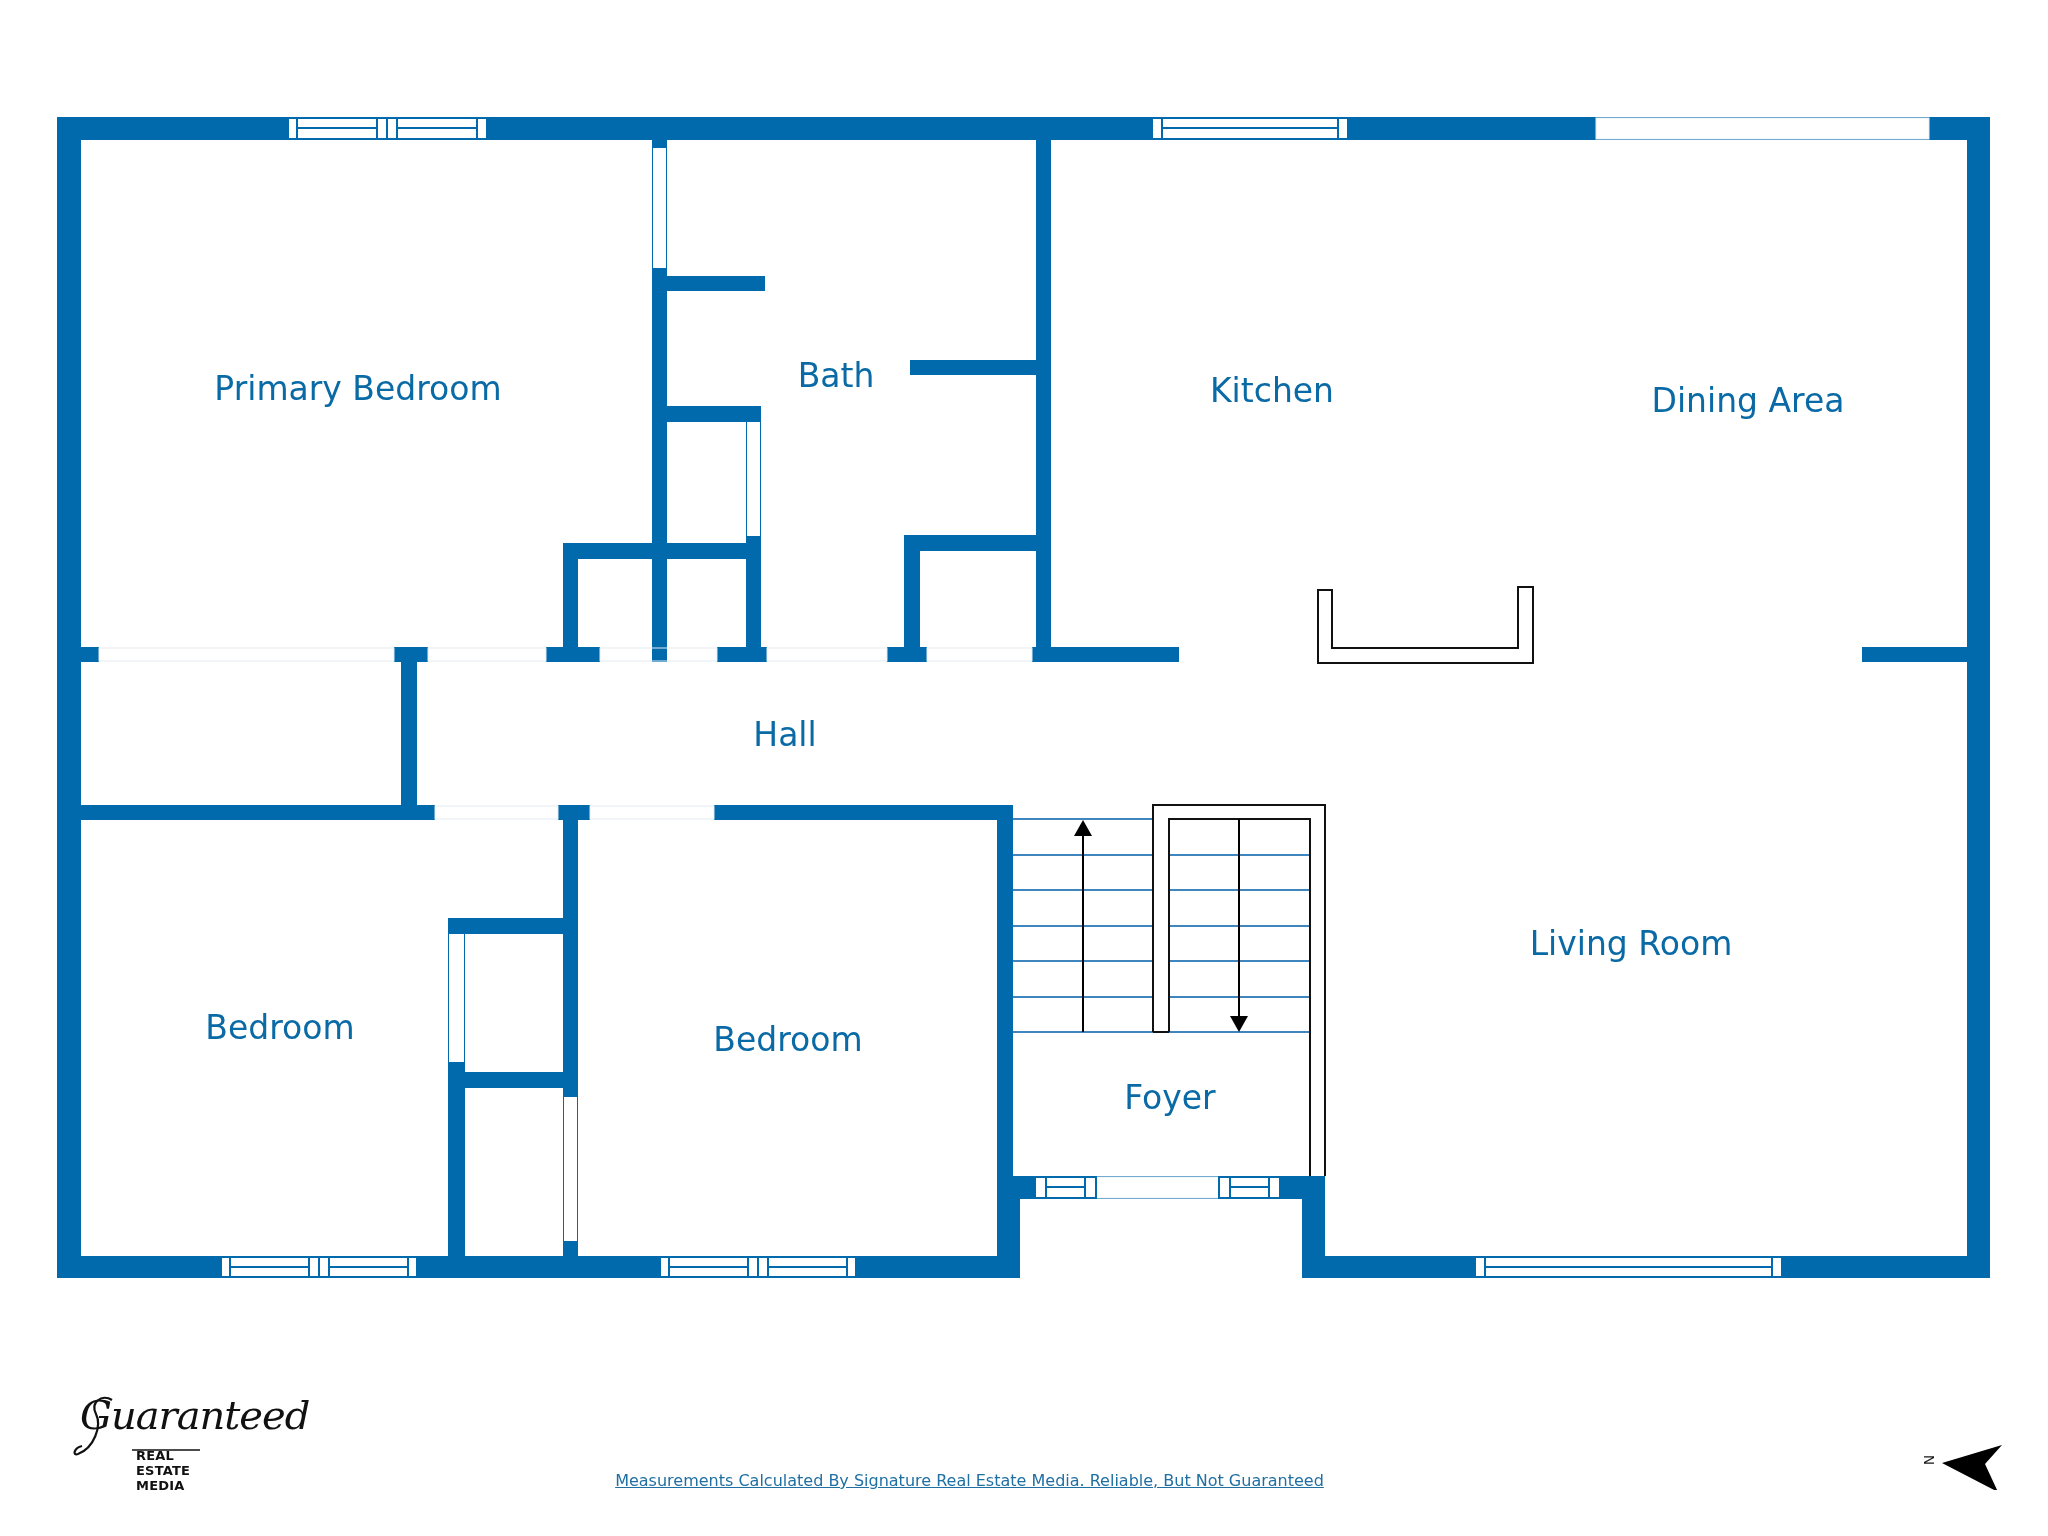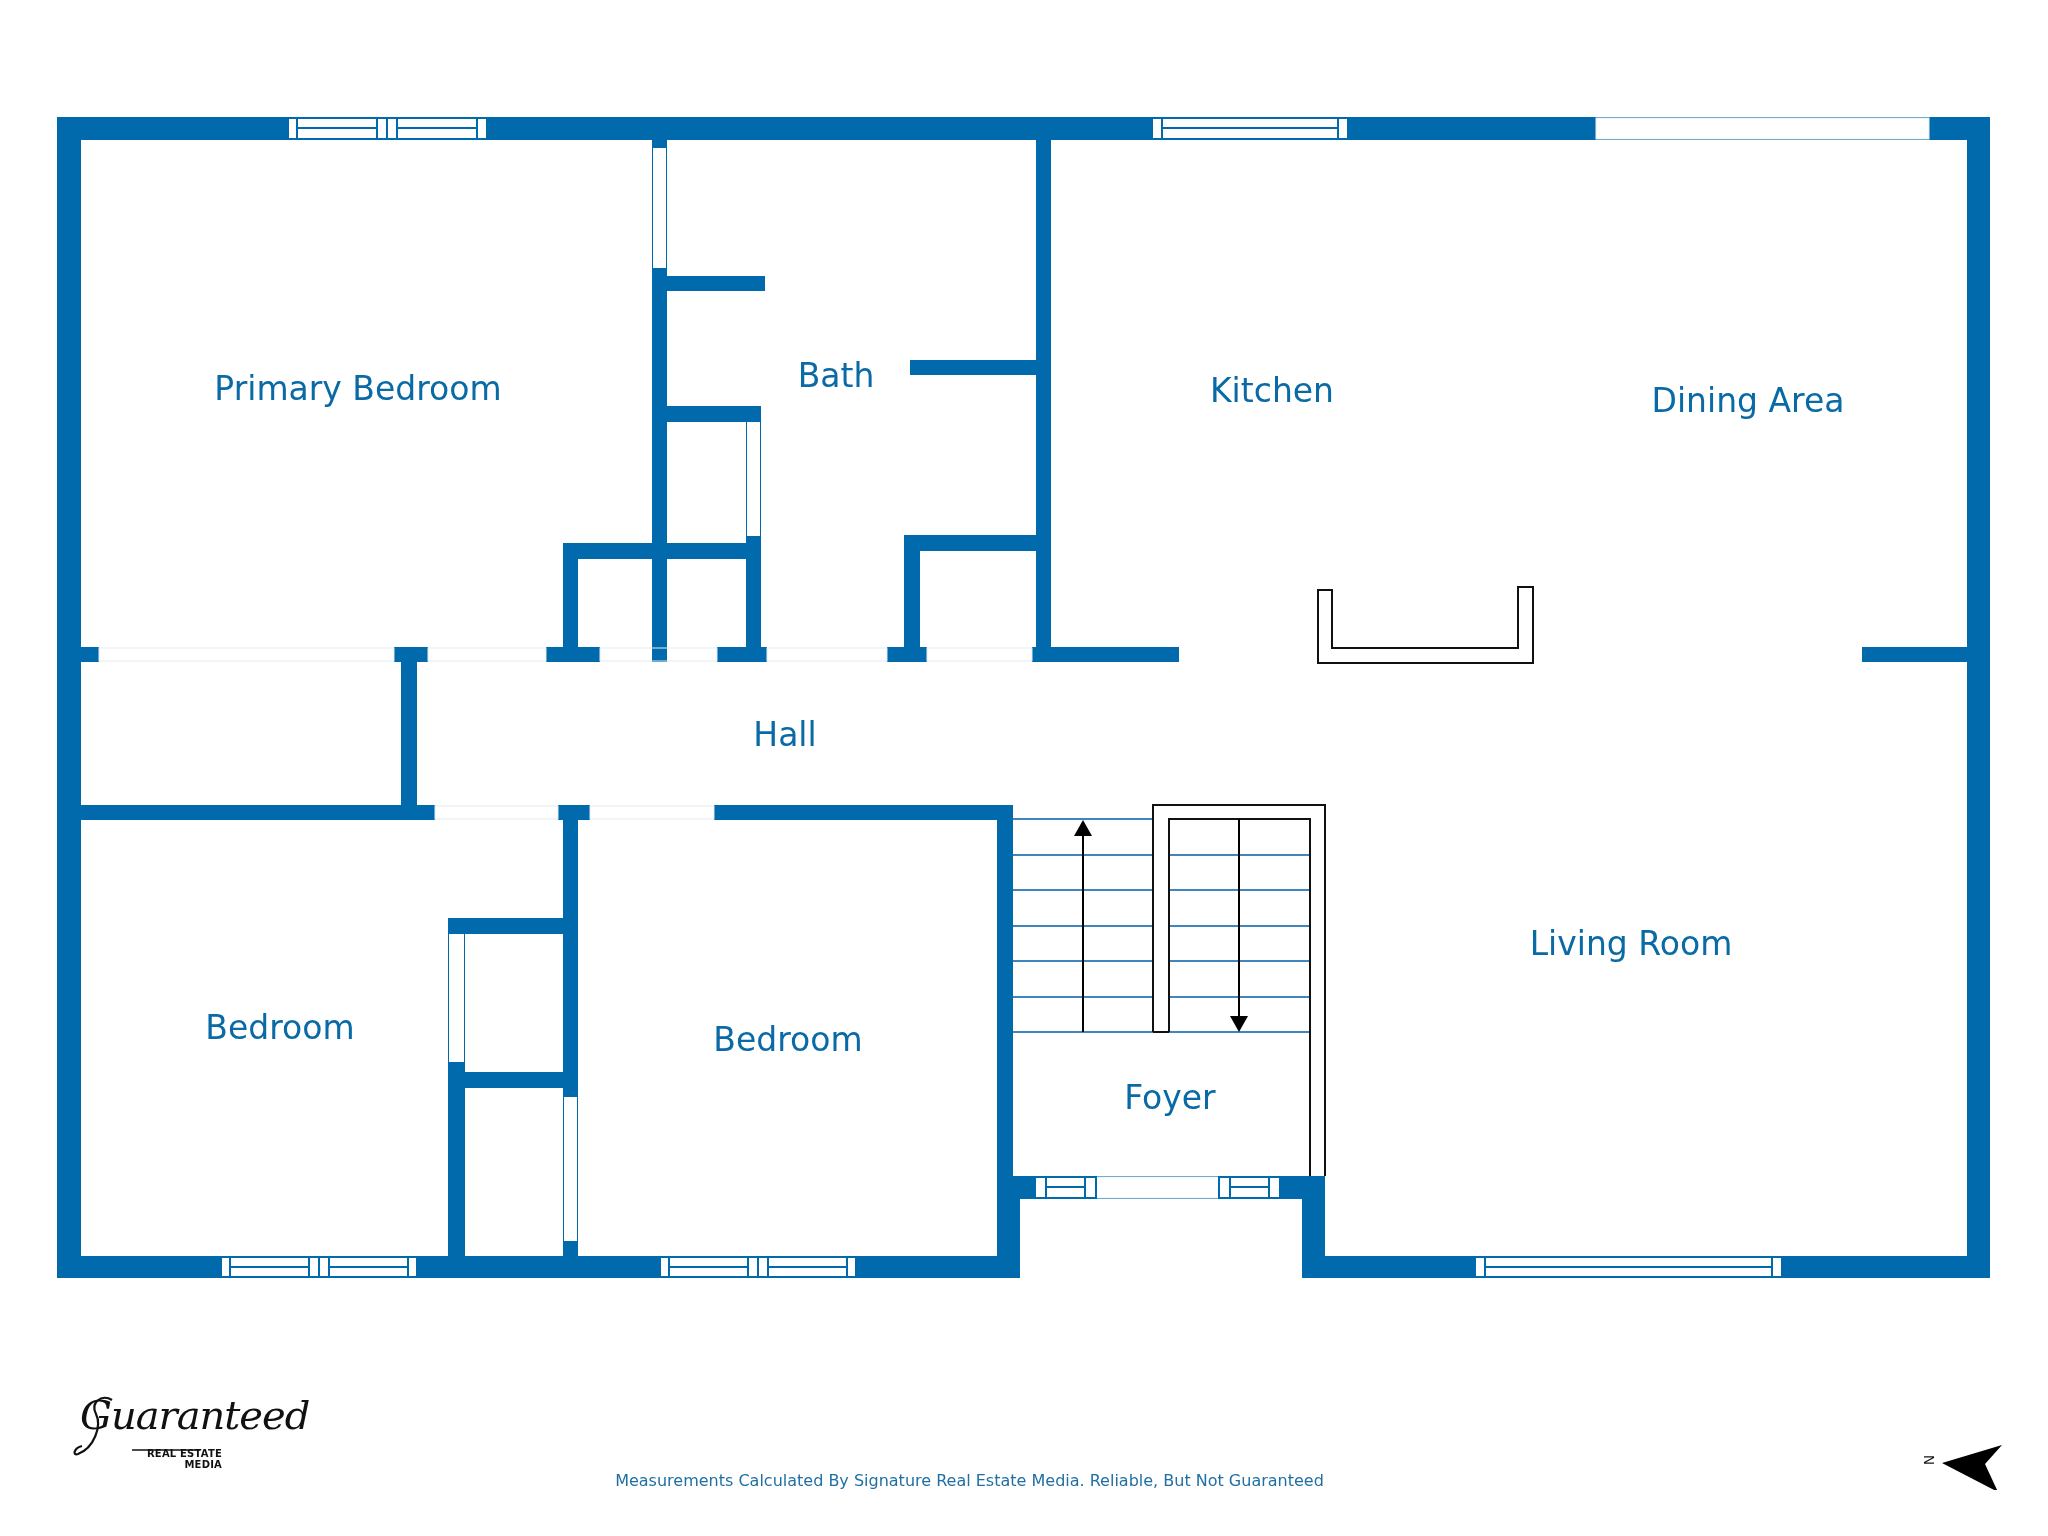--- a/index.html
+++ b/index.html
@@ -6,24 +6,24 @@
   body { width: 2048px; height: 1536px; position: relative; overflow: hidden; font-family: "Liberation Sans", "DejaVu Sans", sans-serif; }
   #plan { position: absolute; left: 0; top: 0; width: 2048px; height: 1536px; }
   .wall { fill: #006aad; }
   .gap { fill: #ffffff; }
   .win-frame { fill: #ffffff; stroke: #006aad; stroke-width: 2; }
   .win-line { stroke: #006aad; stroke-width: 2; fill: none; }
   .tread { stroke: #3f86bf; stroke-width: 2; }
   .blk { stroke: #111111; stroke-width: 2; fill: none; }
   .arrow-line { stroke: #000; stroke-width: 2; }
   .room-label { fill: #0a6aa6; font-family: "DejaVu Sans", sans-serif; font-size: 33px; text-anchor: middle; dominant-baseline: middle; }
-  .footer { position: absolute; left: 0; width: 1939px; top: 1471px; text-align: center; color: #1f6fa3; font-family: "DejaVu Sans", sans-serif; font-size: 16px; }
+  .footer { position: absolute; left: 0; width: 1939px; top: 1471px; text-align: center; color: #1f6fa3; font-family: "DejaVu Sans", sans-serif; font-size: 16px; text-decoration: underline; }
   .logo { position: absolute; left: 72px; top: 1392px; width: 150px; height: 80px; }
   .logo-script { position: absolute; left: 8px; top: 0px; font-family: "DejaVu Serif", serif; font-style: italic; font-size: 40px; color: #111; letter-spacing: -1px; }
-  .logo-sub { position: absolute; left: 64px; top: 56px; font-family: "DejaVu Sans", sans-serif; font-weight: bold; font-size: 10px; color: #111; letter-spacing: 0.2px; text-align: right; }
+  .logo-sub { position: absolute; left: 64px; top: 56px; font-family: "DejaVu Sans", sans-serif; font-weight: bold; font-size: 13px; color: #111; letter-spacing: 0.2px; }
   .north { position: absolute; left: 1914px; top: 1440px; width: 100px; height: 50px; }
   .north-label { position: absolute; left: 10px; top: 12px; font-family: "DejaVu Sans", sans-serif; font-size: 14px; color: #111; transform: rotate(90deg); }
 </style>
 </head>
 <body>
 
 <svg id="plan" viewBox="0 0 2048 1536" xmlns="http://www.w3.org/2000/svg">
 
   <g>
 

